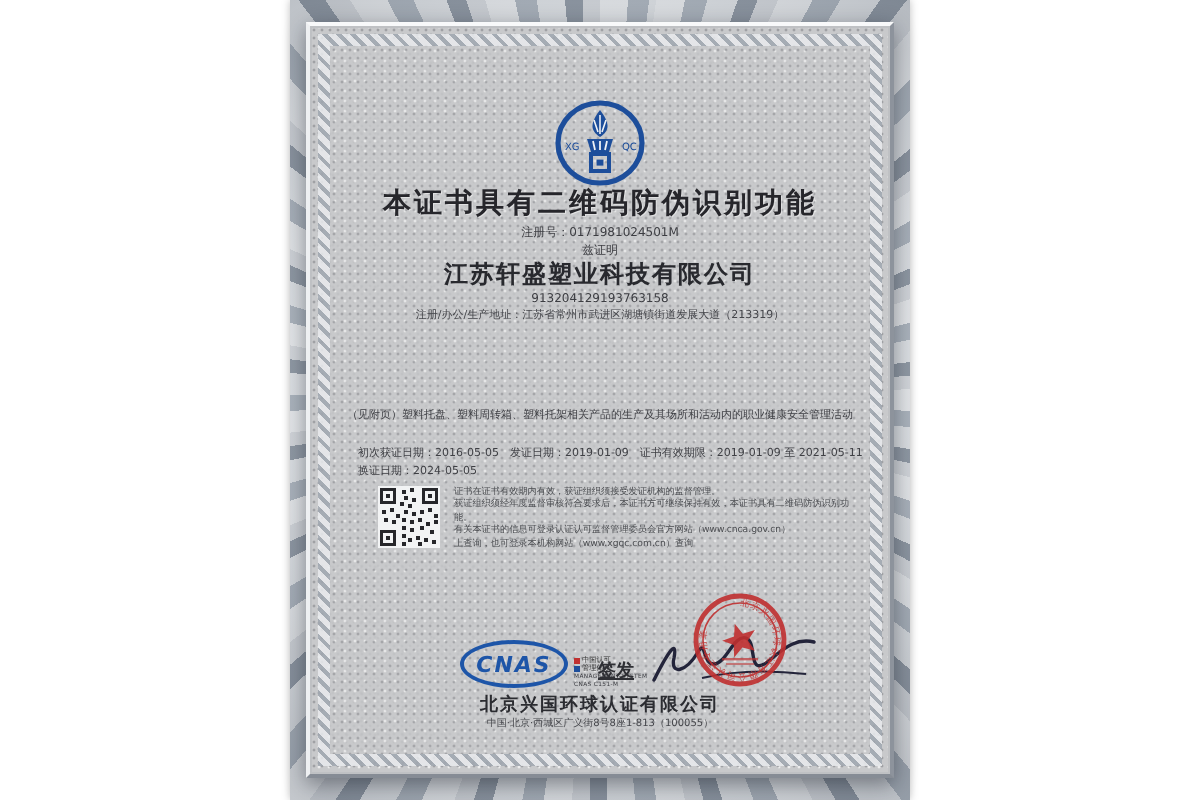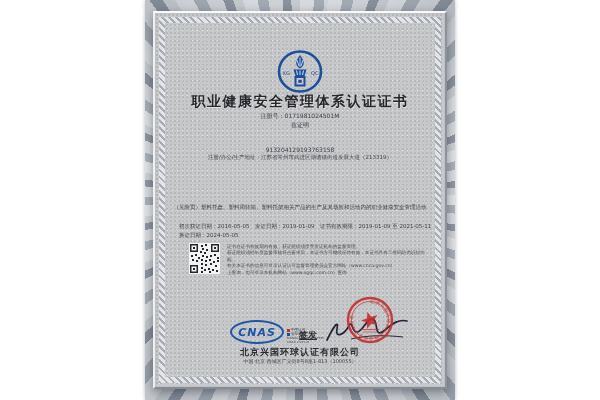--- a/index.html
+++ b/index.html
@@ -84,23 +84,24 @@
           <path d="M24 8.5 L24 18 M21 11 L23 17 M27 11 L25 17" stroke="#eef1f5" stroke-width="0.8" fill="none"></path>
           <path d="M17.5 20.5 L30.5 20.5 L28.5 27 L19.5 27 Z" fill="#1d4e9b"></path>
           <path d="M20.5 21.5 L21.5 26 M24 21.5 L24 26 M27.5 21.5 L26.5 26" stroke="#eef1f5" stroke-width="0.9"></path>
           <rect x="19.5" y="28" width="9" height="8.5" fill="none" stroke="#1d4e9b" stroke-width="2"></rect>
           <rect x="22.3" y="30.8" width="3.4" height="3" fill="#1d4e9b"></rect>
           <text x="6.5" y="26" font-size="5" fill="#1d4e9b">XG</text>
           <text x="35" y="26" font-size="5" fill="#1d4e9b">QC</text>
         </svg>
       </div>
 
-      <div class="row t-title">职业健康安全管理体系认证证书</div>
+      <div class="row t-title">本证书具有二维码防伪识别功能</div>
       <div class="row t-reg">注册号：0171981024501M</div>
       <div class="row t-certify">兹证明</div>
+      <div class="row t-company">江苏轩盛塑业科技有限公司</div>
       <div class="row t-code">913204129193763158</div>
       <div class="row t-addr">注册/办公/生产地址：江苏省常州市武进区湖塘镇街道发展大道（213319）</div>
       <div class="row t-scope">（见附页）塑料托盘、塑料周转箱、塑料托架相关产品的生产及其场所和活动内的职业健康安全管理活动</div>
       <div class="row t-date1">初次获证日期：2016-05-05　发证日期：2019-01-09　证书有效期限：2019-01-09 至 2021-05-11</div>
       <div class="row t-date2">换证日期：2024-05-05</div>
 
       <svg class="qr" viewBox="0 0 31 31">
         <rect x="0" y="0" width="31" height="31" fill="#f2f3f4"></rect>
         <g fill="#26262a">
           <rect x="1" y="1" width="8" height="8"></rect>

